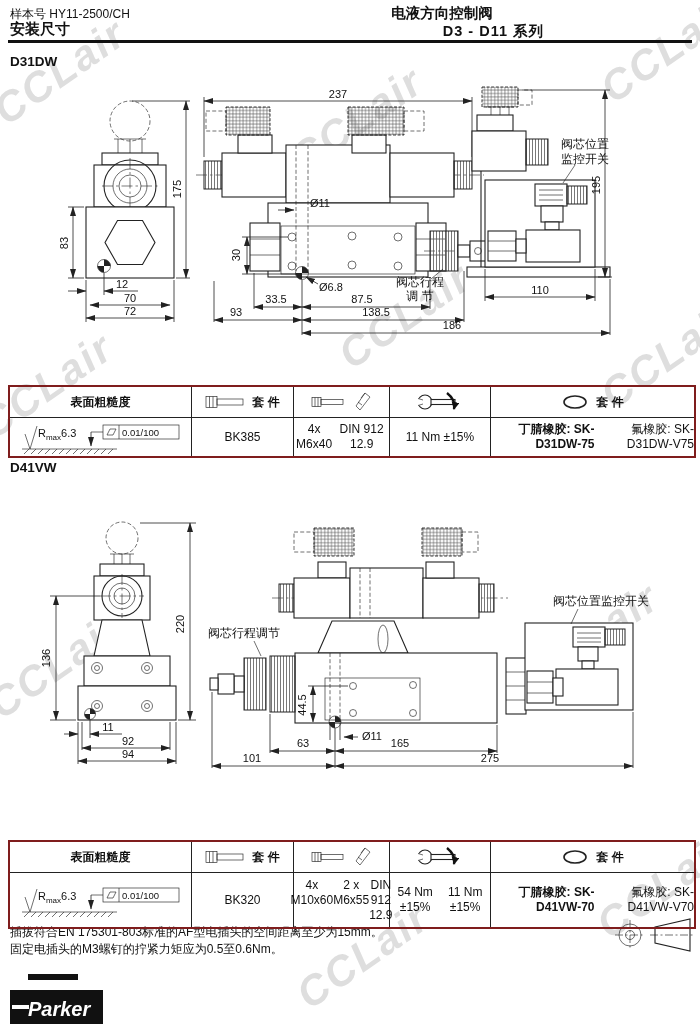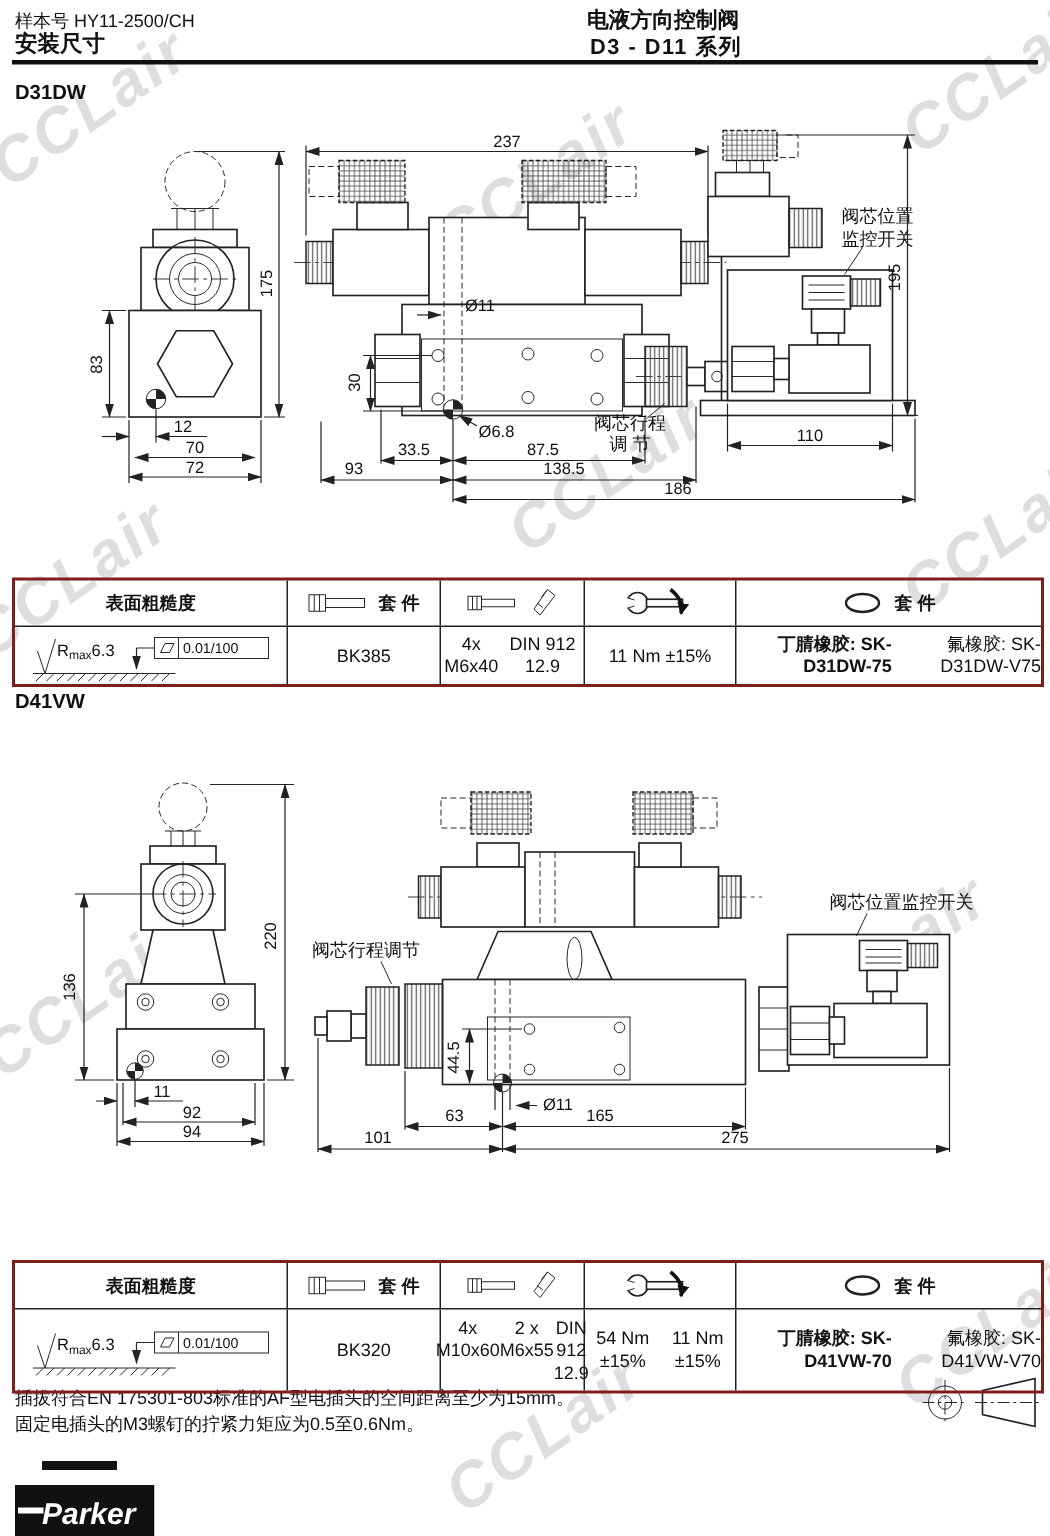--- a/index.html
+++ b/index.html
@@ -4,21 +4,21 @@
 <style>
   html,body{margin:0;padding:0;background:#e8e8e8}
   .page{position:relative;width:700px;height:1024px;background:#fff;margin:0 auto;
         font-family:"Liberation Sans",sans-serif;color:#111;overflow:hidden}
   .wm{position:absolute;font-size:42px;font-weight:bold;font-style:italic;letter-spacing:2px;
       color:#8a8a8a;opacity:.28;transform:rotate(-35deg);white-space:nowrap;pointer-events:none;z-index:0}
   .layer{position:absolute;z-index:1}
   .hdr-catalog{left:10px;top:6px;font-size:12px}
   .hdr-subject{left:10px;top:20px;font-size:15px;font-weight:bold}
   .hdr-title{left:352px;top:4px;width:180px;text-align:center;font-size:14.5px;font-weight:bold}
-  .hdr-series{left:344px;top:22px;width:200px;text-align:center;font-size:14.5px;font-weight:bold;letter-spacing:1px}
+  .hdr-series{left:344px;top:22px;width:200px;text-align:right;font-size:14.5px;font-weight:bold;letter-spacing:1px}
   .rule{left:8px;top:40px;width:684px;height:3px;background:#111}
   .sect{font-size:13.5px;font-weight:bold}
   
   .dtable{position:absolute;left:8px;width:688px;border:2px solid #7f1d1d;box-sizing:border-box;
           background:rgba(255,255,255,.0);z-index:2;font-size:12px}
   .trow{display:flex}
   .thead{border-bottom:1.5px solid #222}
   .tc{box-sizing:border-box;border-right:1.2px solid #222;display:flex;align-items:center;
       justify-content:center;gap:7px;flex-direction:row;text-align:center}
   .tc:last-child{border-right:none}

